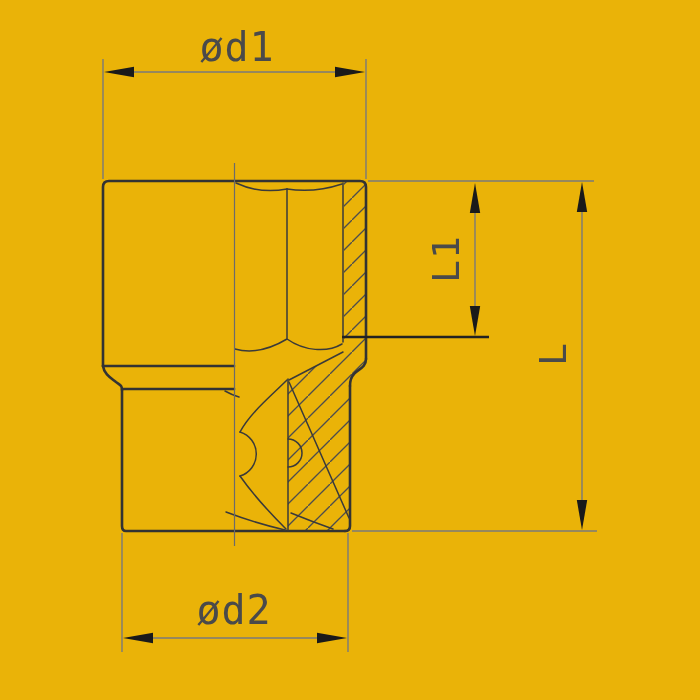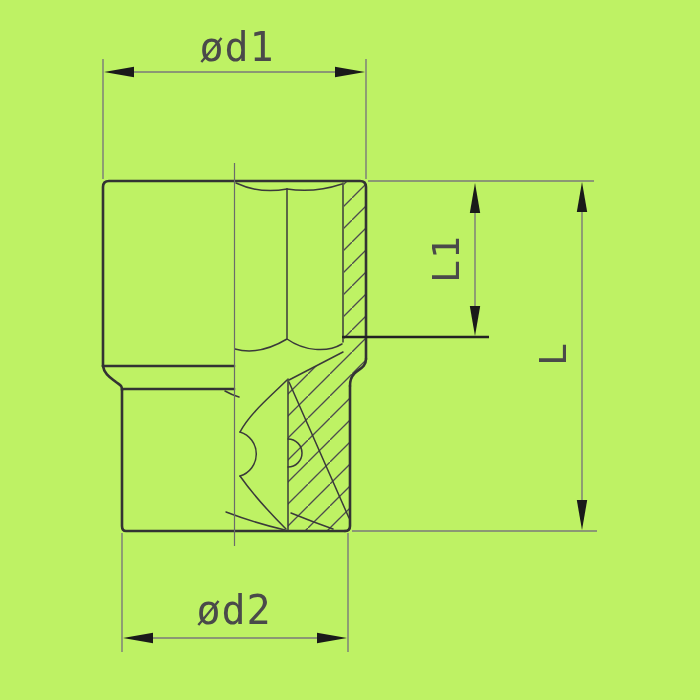--- a/index.html
+++ b/index.html
@@ -1,16 +1,16 @@
 <!DOCTYPE html>
 <html><head>
 <meta charset="utf-8">
 <style>
   html,body{margin:0;padding:0;background:#ffffff;}
-  .page{position:relative;width:700px;height:700px;background:#bef264;overflow:hidden;
+  .page{position:relative;width:700px;height:700px;background:#eab308;overflow:hidden;
         font-family:"DejaVu Sans Mono","Liberation Mono",monospace;}
   svg{display:block;}
   .outline{stroke:#333333;stroke-width:2.6;fill:none;stroke-linecap:round;}
   .inner{stroke:#3a3a3a;stroke-width:1.5;fill:none;stroke-linecap:round;}
   .centerline{stroke:#6b6b6b;stroke-width:1.2;fill:none;}
   .dim{stroke:#7a7a7a;stroke-width:1.4;fill:none;}
   .dim-thick{stroke:#222222;stroke-width:2.6;fill:none;}
   .arrow{fill:#1a1a1a;stroke:none;}
   .dimtext{fill:#4a4a4a;font-family:"DejaVu Sans Mono","Liberation Mono",monospace;
            font-size:40px;letter-spacing:1px;}

